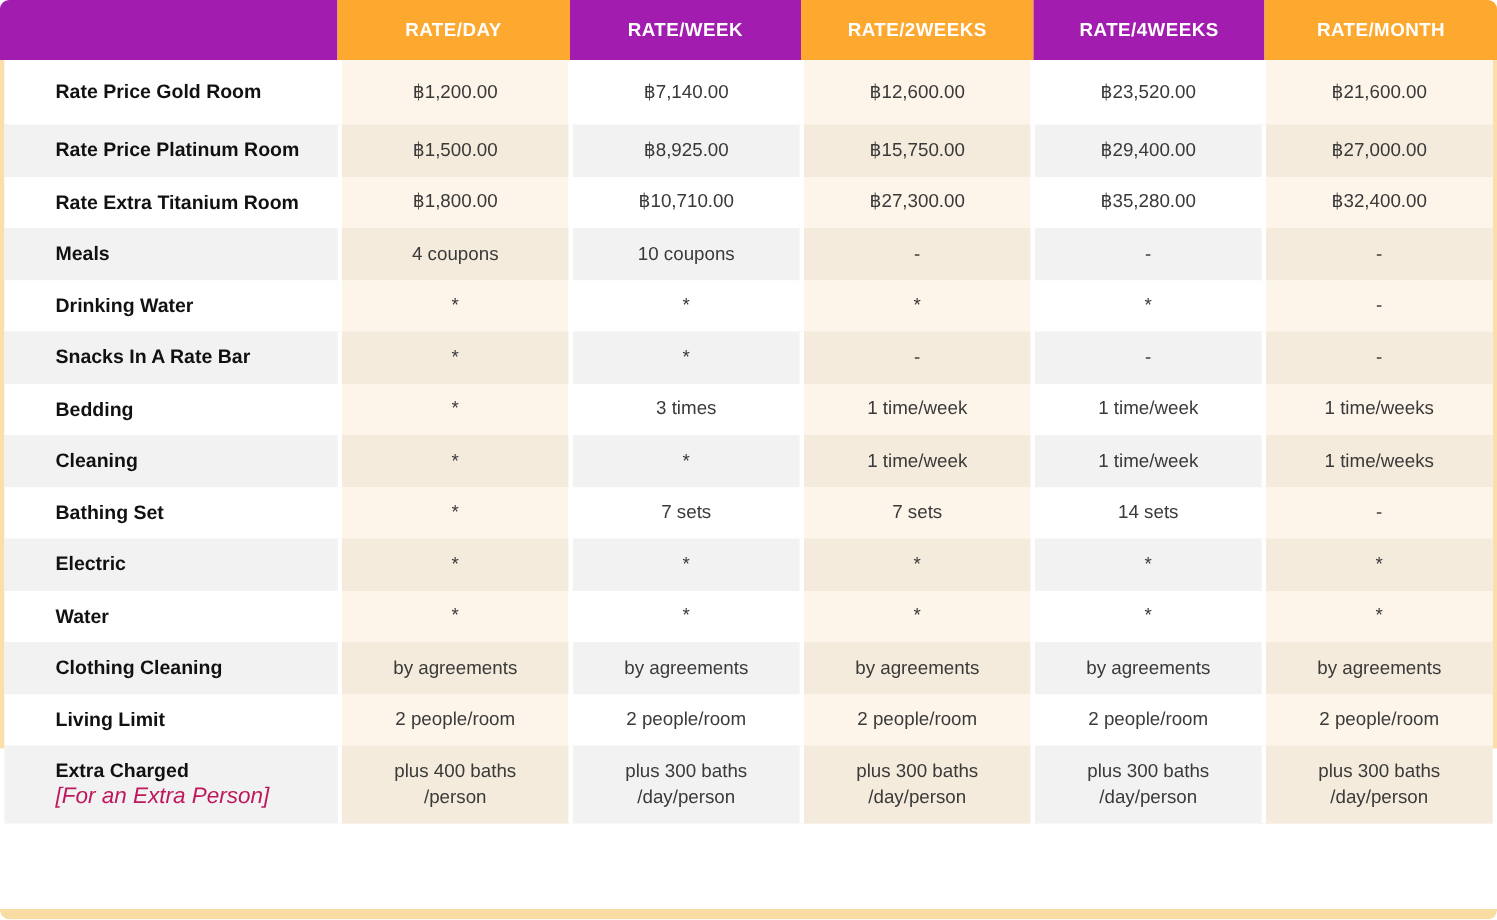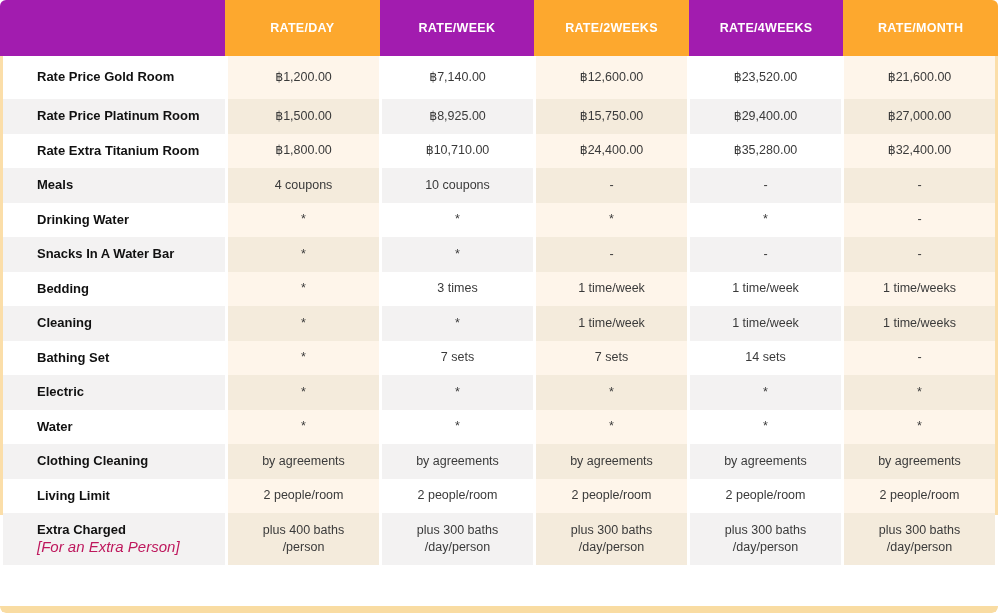--- a/index.html
+++ b/index.html
@@ -6,21 +6,21 @@
   html, body { background: #ffffff; }
   .page {
     width: 998px; height: 613px;
     font-family: "Liberation Sans", sans-serif;
     background: #ffffff;
     border-radius: 6px;
     overflow: hidden;
     position: relative;
   }
   
-  .header-row { display: flex; height: 56px; width: 100%; }
+  .header-row { display: flex; height: 40px; width: 100%; }
   .h-cell {
     display: flex; align-items: center; justify-content: center;
     color: #ffffff; font-weight: bold; font-size: 12.5px; letter-spacing: .3px;
   }
   .h-cell.first { flex: 0 0 225px; }
   .h-cell:not(.first) { flex: 1 1 0; }
   .h-dark  { background: #a21caf; }
   .h-light { background: #FDA82E; }
   
   .body-area {
@@ -94,21 +94,21 @@
         <div class="value-cell tint">฿15,750.00</div>
         <div class="value-cell">฿29,400.00</div>
         <div class="value-cell tint">฿27,000.00</div>
       </div>
       <div class="row row-even">
         <div class="label-cell">
           <span class="label-main">Rate Extra Titanium Room</span>
         </div>
         <div class="value-cell tint">฿1,800.00</div>
         <div class="value-cell">฿10,710.00</div>
-        <div class="value-cell tint">฿24,400.00</div>
+        <div class="value-cell tint">฿27,300.00</div>
         <div class="value-cell">฿35,280.00</div>
         <div class="value-cell tint">฿32,400.00</div>
       </div>
       <div class="row row-odd">
         <div class="label-cell">
           <span class="label-main">Meals</span>
         </div>
         <div class="value-cell tint">4 coupons</div>
         <div class="value-cell">10 coupons</div>
         <div class="value-cell tint">-</div>
@@ -120,21 +120,21 @@
           <span class="label-main">Drinking Water</span>
         </div>
         <div class="value-cell tint">*</div>
         <div class="value-cell">*</div>
         <div class="value-cell tint">*</div>
         <div class="value-cell">*</div>
         <div class="value-cell tint">-</div>
       </div>
       <div class="row row-odd">
         <div class="label-cell">
-          <span class="label-main">Snacks In A Water Bar</span>
+          <span class="label-main">Snacks In A Rate Bar</span>
         </div>
         <div class="value-cell tint">*</div>
         <div class="value-cell">*</div>
         <div class="value-cell tint">-</div>
         <div class="value-cell">-</div>
         <div class="value-cell tint">-</div>
       </div>
       <div class="row row-even">
         <div class="label-cell">
           <span class="label-main">Bedding</span>

